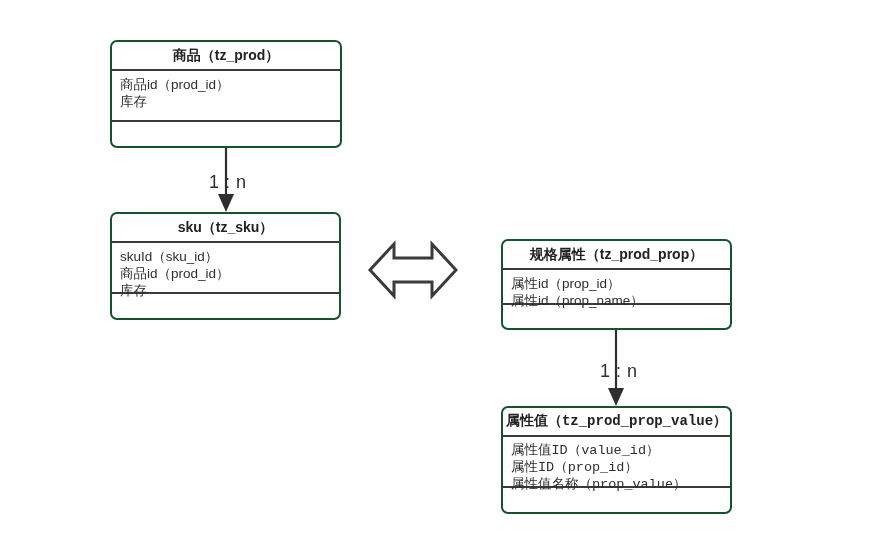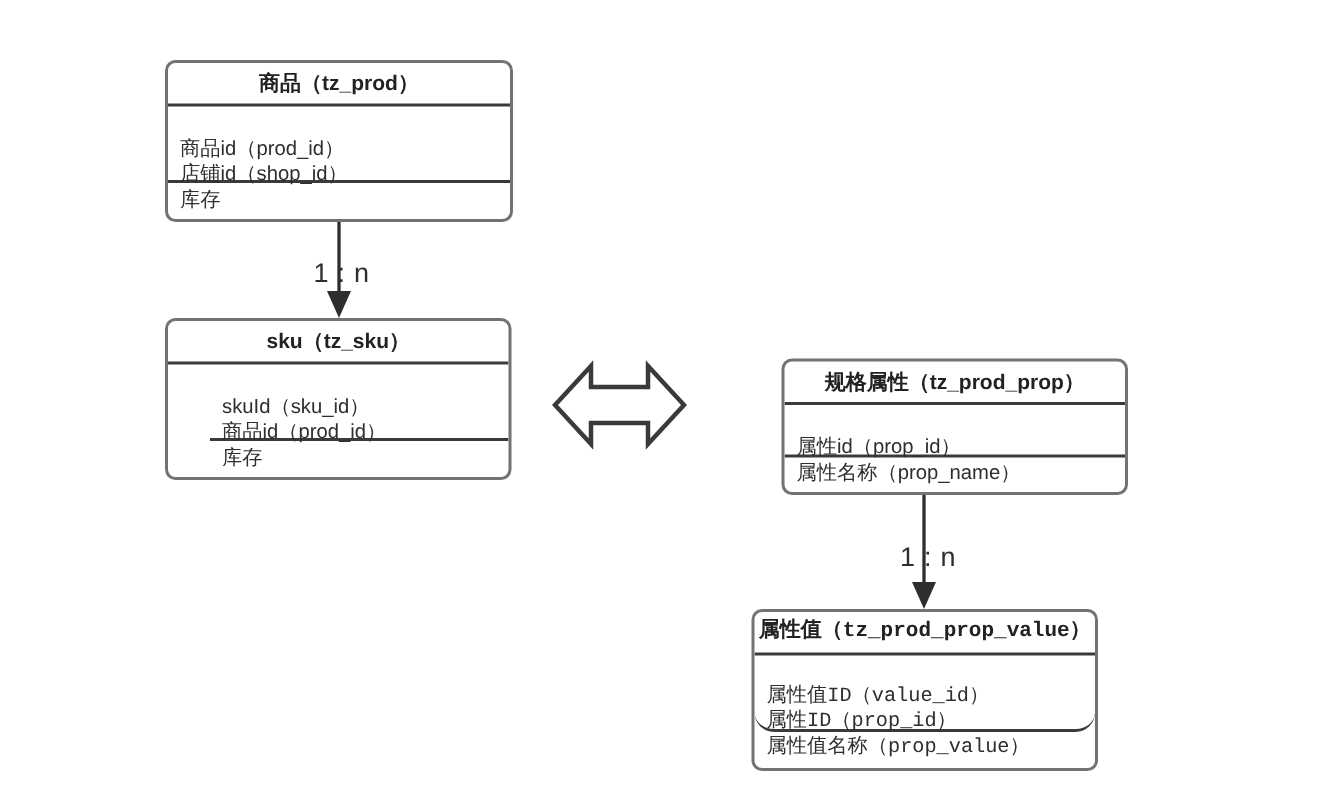--- a/index.html
+++ b/index.html
@@ -20,66 +20,66 @@
     left: 0;
     top: 0;
     width: 884px;
     height: 539px;
   }
 
   
   .entity {
     position: absolute;
     box-sizing: border-box;
-    border: 2px solid #737373;
+    border: 2px solid #14532d;
     border-radius: 7px;
     background: #ffffff;
     overflow: hidden;
   }
   .entity-header {
     box-sizing: border-box;
     height: 29px;
     line-height: 27px;
     text-align: center;
     font-size: 14px;
     font-weight: bold;
     color: #222222;
     border-bottom: 2px solid #3a3a3a;
     white-space: nowrap;
   }
   .entity-body {
     box-sizing: border-box;
-    padding: 19px 8px 4px 8px;
+    padding: 5px 8px 4px 8px;
     border-bottom: 2px solid #3a3a3a;
   }
   .entity-field {
     font-size: 13.5px;
     line-height: 17px;
     color: #2e2e2e;
     white-space: nowrap;
   }
   .entity-footer {
     box-sizing: border-box;
   }
 
   
   #ent-prod       { left: 110px; top: 40px;  width: 232px; height: 108px; }
   #ent-prod .entity-body   { height: 51px; }
   #ent-prod .entity-footer { height: 24px; }
 
   #ent-sku        { left: 110px; top: 212px; width: 231px; height: 108px; }
-  #ent-sku .entity-body    { height: 51px; margin-left: 28px; }
+  #ent-sku .entity-body    { height: 51px; }
   #ent-sku .entity-footer  { height: 24px; }
 
-  #ent-prop       { left: 501px; top: 239px; width: 231px; height: 91px; margin-left: 20px; }
+  #ent-prop       { left: 501px; top: 239px; width: 231px; height: 91px; }
   #ent-prop .entity-body   { height: 35px; }
   #ent-prop .entity-footer { height: 23px; }
 
   #ent-prop-value { left: 501px; top: 406px; width: 231px; height: 108px; font-family: Liberation Mono, monospace; }
-  #ent-prop-value .entity-body   { height: 51px; border-radius: 13px; }
+  #ent-prop-value .entity-body   { height: 51px; }
   #ent-prop-value .entity-footer { height: 24px; }
 
   
   #connectors {
     position: absolute;
     left: 0; top: 0;
     width: 884px; height: 539px;
     pointer-events: none;
   }
 
@@ -105,41 +105,40 @@
 </style>
 </head>
 <body>
 
 <div id="canvas">
 
   <div class="entity" id="ent-prod">
     <div class="entity-header">商品（tz_prod）</div>
     <div class="entity-body">
       <div class="entity-field">商品id（prod_id）</div>
-      <div class="entity-field">店铺id（shop_id）</div>
       <div class="entity-field">库存</div>
     </div>
     <div class="entity-footer"></div>
   </div>
 
   <div class="entity" id="ent-sku">
     <div class="entity-header">sku（tz_sku）</div>
     <div class="entity-body">
       <div class="entity-field">skuId（sku_id）</div>
       <div class="entity-field">商品id（prod_id）</div>
       <div class="entity-field">库存</div>
     </div>
     <div class="entity-footer"></div>
   </div>
 
   <div class="entity" id="ent-prop">
     <div class="entity-header">规格属性（tz_prod_prop）</div>
     <div class="entity-body">
       <div class="entity-field">属性id（prop_id）</div>
-      <div class="entity-field">属性名称（prop_name）</div>
+      <div class="entity-field">属性id（prop_name）</div>
     </div>
     <div class="entity-footer"></div>
   </div>
 
   <div class="entity" id="ent-prop-value">
     <div class="entity-header">属性值（tz_prod_prop_value）</div>
     <div class="entity-body">
       <div class="entity-field">属性值ID（value_id）</div>
       <div class="entity-field">属性ID（prop_id）</div>
       <div class="entity-field">属性值名称（prop_value）</div>

